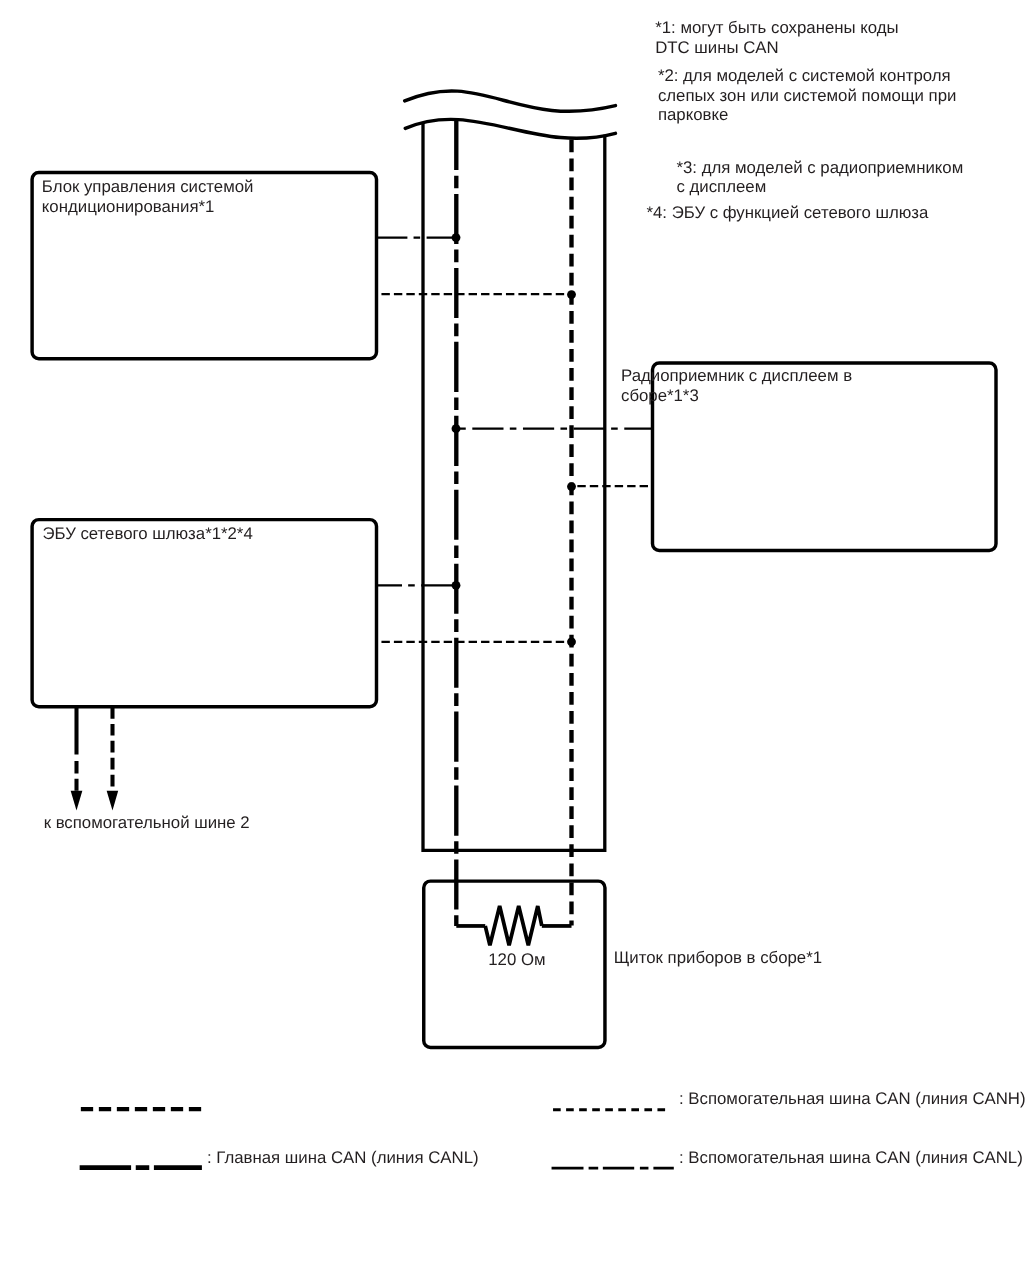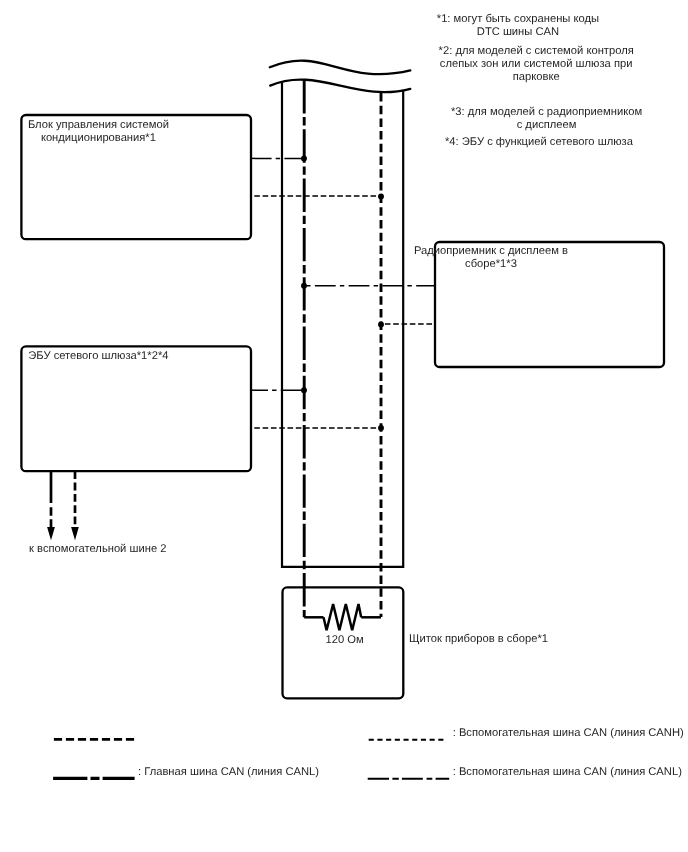--- a/index.html
+++ b/index.html
@@ -3,21 +3,21 @@
 <meta charset="utf-8">
 <title>CAN bus diagram</title>
 <style>
   html,body{margin:0;padding:0;background:#ffffff;}
   body{width:688px;height:852px;position:relative;overflow:hidden;
        font-family:"Liberation Sans",sans-serif;color:#000;
        -webkit-font-smoothing:antialiased;text-rendering:geometricPrecision;}
   #stage{position:absolute;left:0;top:0;width:688px;height:852px;}
   svg#wires{position:absolute;left:0;top:0;width:688px;height:852px;}
   .txt{position:absolute;white-space:pre;font-family:"Liberation Sans",sans-serif;
-       font-size:11.2px;line-height:12.95px;color:#231f20;letter-spacing:0px;text-align:center;}
+       font-size:11.2px;line-height:12.95px;color:#231f20;letter-spacing:0px;}
   .txt div{line-height:12.95px;}
 </style>
 </head>
 <body>
 
 <div id="stage">
 
 <svg id="wires" viewBox="0 0 688 852">
   <g fill="none" stroke="#000" stroke-linecap="butt">
 
@@ -62,23 +62,23 @@
     <rect x="435" y="242" width="229" height="125" rx="4.5" ry="4.5" stroke-width="2.3"></rect>
 
     <path d="M53.9 739.4 L134.2 739.4" stroke-width="2.9" stroke-dasharray="8.2 3.8"></path>
     <path d="M53.1 778.4 L134.6 778.4" stroke-width="3.1" stroke-dasharray="34.3 3.1 9 3.1 32"></path>
     <path d="M368.7 739.8 L446.5 739.8" stroke-width="1.9" stroke-dasharray="5.1 3.6"></path>
     <path d="M367.7 778.7 L449.2 778.7" stroke-width="1.9" stroke-dasharray="21.3 3.4 6.4 3.1 20.9 3.8 5.7 3.3 13.6"></path>
   </g>
 </svg>
 
 <div class="txt" style="left:436.8px;top:12.8px"><div>*1: могут быть сохранены коды</div><div>DTC шины CAN</div></div>
-<div class="txt" style="left:438.6px;top:44.8px"><div>*2: для моделей с системой контроля</div><div>слепых зон или системой шлюза при</div><div>парковке</div></div>
+<div class="txt" style="left:438.6px;top:44.8px"><div>*2: для моделей с системой контроля</div><div>слепых зон или системой помощи при</div><div>парковке</div></div>
 <div class="txt" style="left:451px;top:106.3px"><div>*3: для моделей с радиоприемником</div><div>с дисплеем</div></div>
-<div class="txt" style="left:445px;top:136.3px"><div>*4: ЭБУ с функцией сетевого шлюза</div></div>
+<div class="txt" style="left:431px;top:136.3px"><div>*4: ЭБУ с функцией сетевого шлюза</div></div>
 
 <div class="txt" style="left:27.9px;top:119px"><div>Блок управления системой</div><div>кондиционирования*1</div></div>
 <div class="txt" style="left:28.3px;top:349.6px"><div>ЭБУ сетевого шлюза*1*2*4</div></div>
 <div class="txt" style="left:414px;top:244.9px"><div>Радиоприемник с дисплеем в</div><div>сборе*1*3</div></div>
 
 <div class="txt" style="left:409.1px;top:633px"><div>Щиток приборов в сборе*1</div></div>
 <div class="txt" style="left:29.1px;top:542.9px"><div>к вспомогательной шине 2</div></div>
 <div class="txt" style="left:325.5px;top:634.4px"><div>120 Ом</div></div>
 
 <div class="txt" style="left:138px;top:766.2px">: Главная шина CAN (линия CANL)</div>

